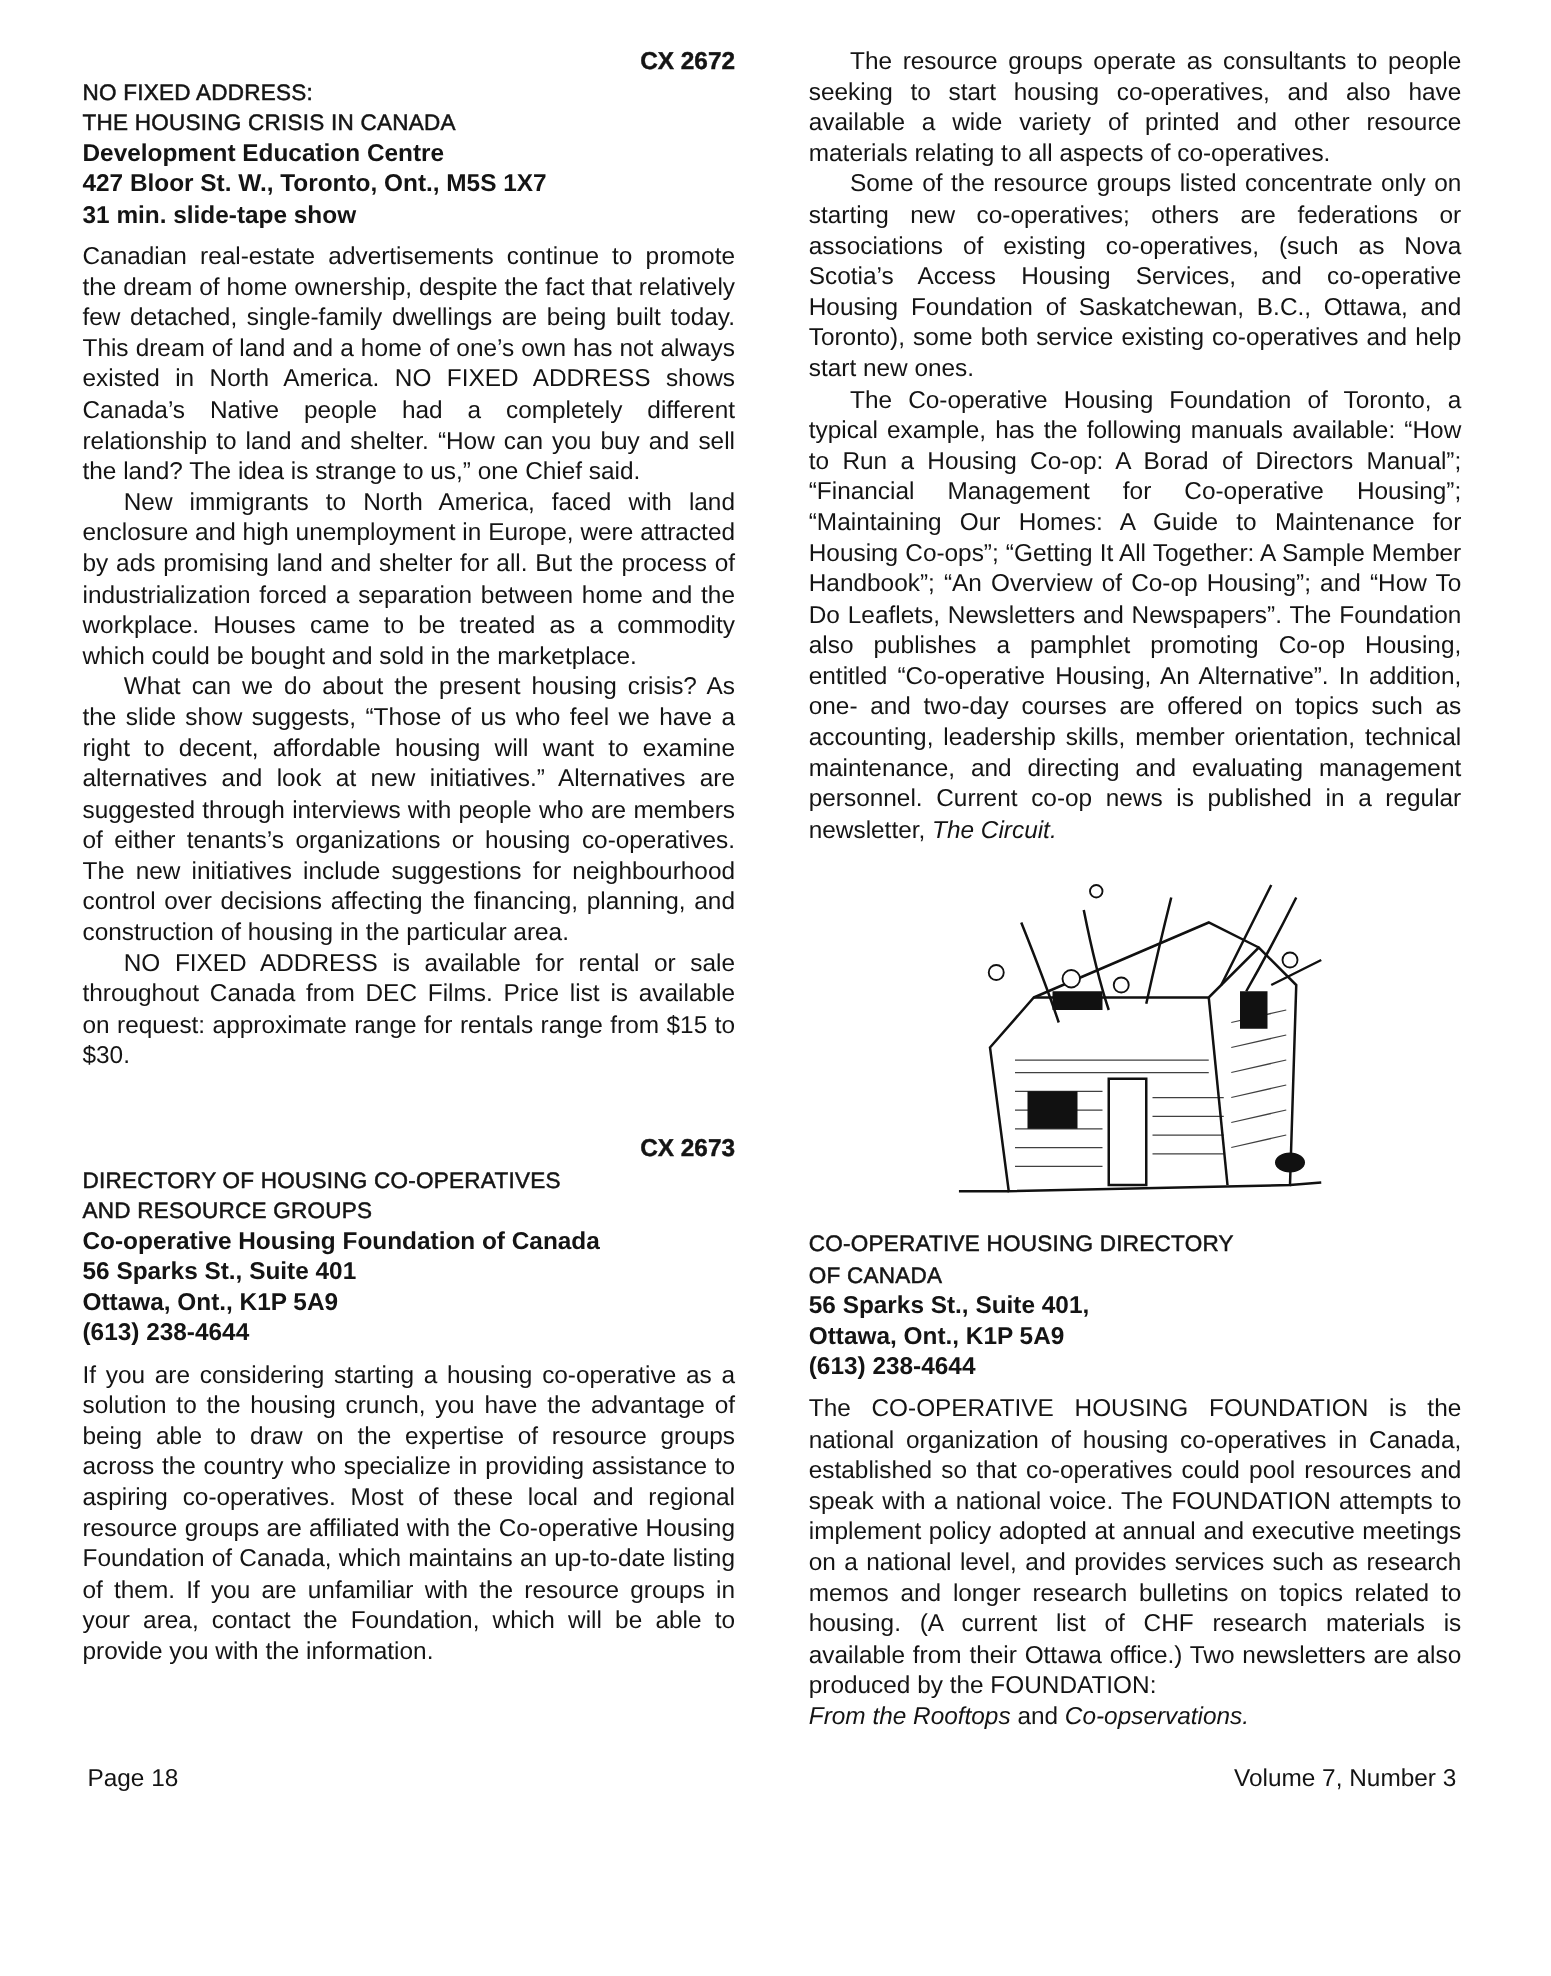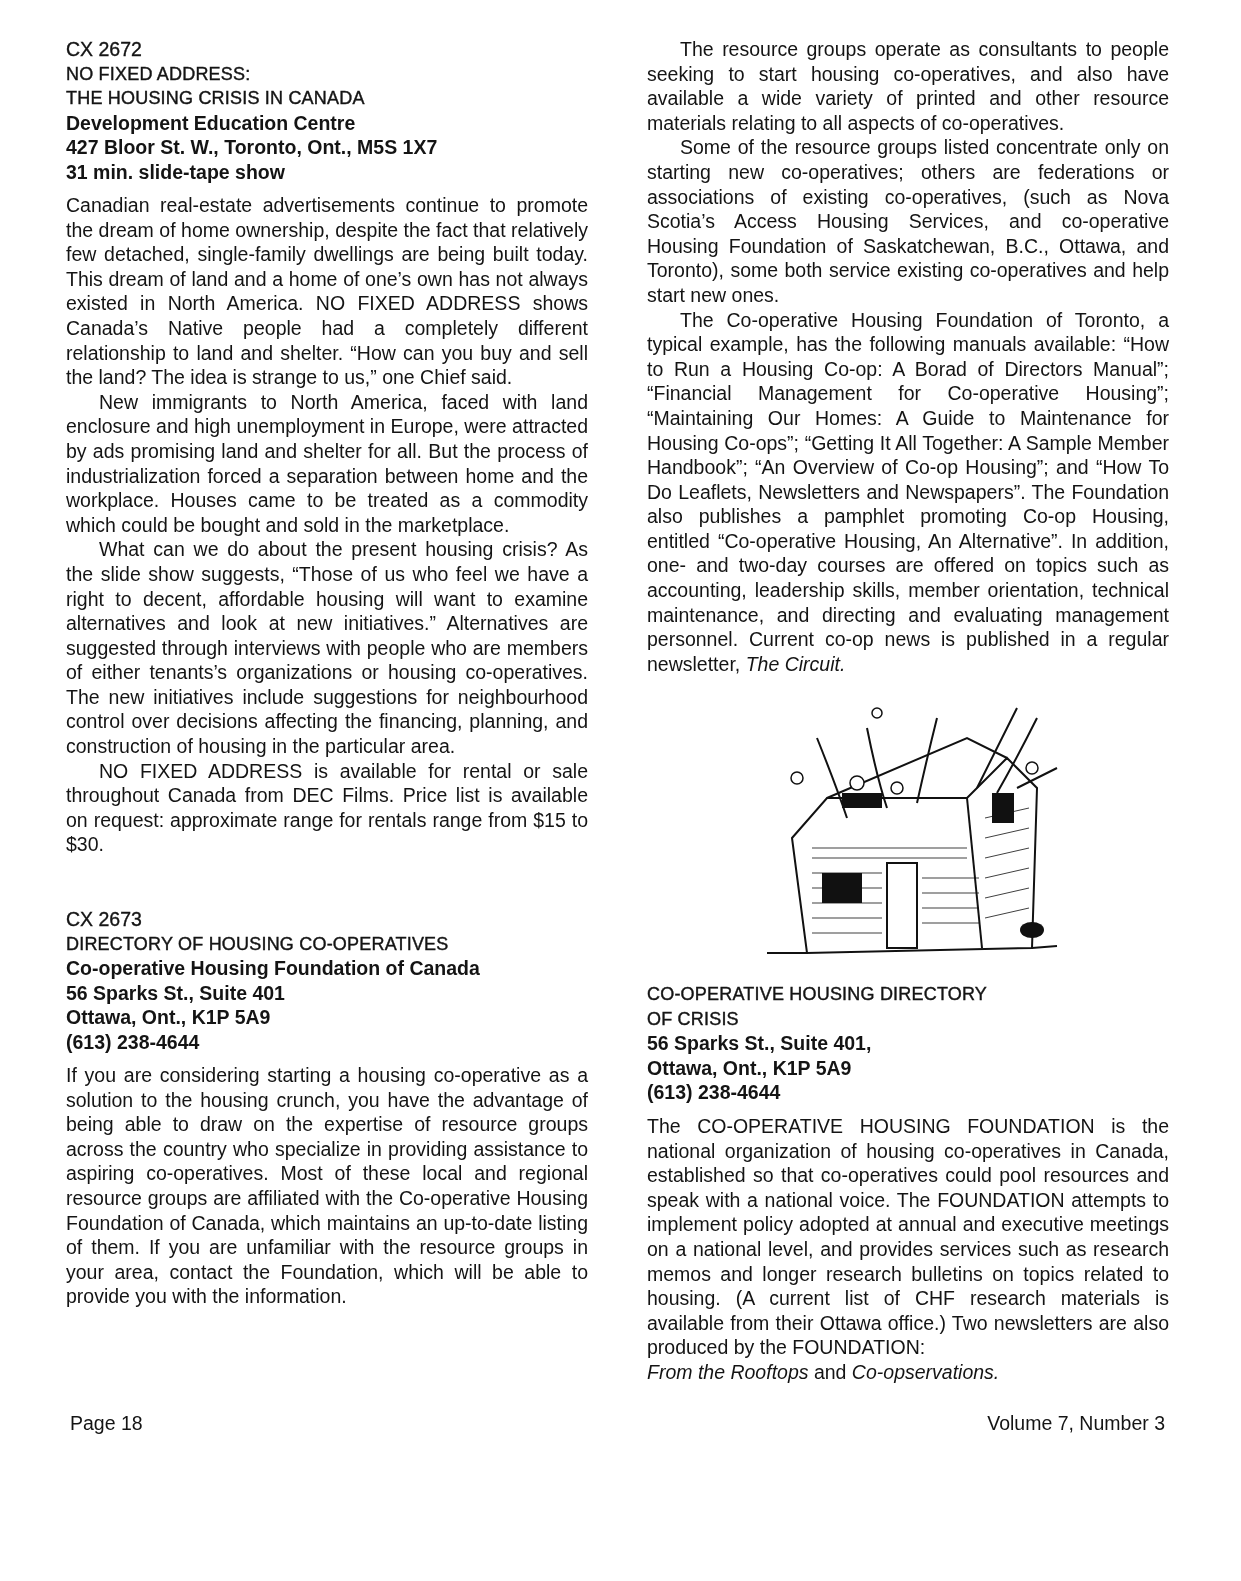--- a/index.html
+++ b/index.html
@@ -4,21 +4,21 @@
 <style>
   html, body { margin: 0; padding: 0; background: #ffffff; }
   body { width: 1241px; height: 1581px; position: relative; overflow: hidden;
          font-family: "Liberation Sans", sans-serif; color: #141414; }
   .col { position: absolute; width: 522px; }
   #col-left { left: 66px; top: 37px; }
   #col-right { left: 647px; top: 37px; }
   .hdr { font-weight: bold; font-size: 19.5px; line-height: 24.5px; margin: 0; }
   .hdr.title { font-weight: normal; font-size: 18px; letter-spacing: 0.2px; -webkit-text-stroke: 0.4px #141414; }
   .hdr.sub { font-weight: bold; }
-  .hdr.plain { font-weight: normal; -webkit-text-stroke: 0.35px #141414; }
+  .hdr.plain { font-weight: bold; text-align: right; -webkit-text-stroke: 0.35px #141414; }
   .body-p { font-size: 19.5px; line-height: 24.6px; text-align: justify; margin: 0; }
   .body-p.indent { text-indent: 33px; }
   .gap { height: 9px; }
   .entry-gap { height: 50px; }
   .illus { width: 300px; height: 270px; margin: 22px 0 10px 120px; }
   .footer { position: absolute; top: 1412px; font-size: 19.5px; }
   #page-num { left: 70px; }
   #volume { right: 76px; }
   i { font-style: italic; }
 </style>
@@ -38,20 +38,21 @@
     <p class="body-p indent">New immigrants to North America, faced with land enclosure and high unemployment in Europe, were attracted by ads promising land and shelter for all. But the process of industrialization forced a separation between home and the workplace. Houses came to be treated as a commodity which could be bought and sold in the marketplace.</p>
     <p class="body-p indent">What can we do about the present housing crisis? As the slide show suggests, “Those of us who feel we have a right to decent, affordable housing will want to examine alternatives and look at new initiatives.” Alternatives are suggested through interviews with people who are members of either tenants’s organizations or housing co-operatives. The new initiatives include suggestions for neighbourhood control over decisions affecting the financing, planning, and construction of housing in the particular area.</p>
     <p class="body-p indent">NO FIXED ADDRESS is available for rental or sale throughout Canada from DEC Films. Price list is available on request: approximate range for rentals range from $15 to $30.</p>
   </section>
 
   <div class="entry-gap"></div>
 
   <section>
     <p class="hdr plain">CX 2673</p>
     <p class="hdr title">DIRECTORY OF HOUSING CO-OPERATIVES</p>
+    <p class="hdr title">AND RESOURCE GROUPS</p>
     <p class="hdr sub">Co-operative Housing Foundation of Canada</p>
     <p class="hdr sub">56 Sparks St., Suite 401</p>
     <p class="hdr sub">Ottawa, Ont.,  K1P 5A9</p>
     <p class="hdr sub">(613) 238-4644</p>
     <div class="gap"></div>
     <p class="body-p">If you are considering starting a housing co-operative as a solution to the housing crunch, you have the advantage of being able to draw on the expertise of resource groups across the country who specialize in providing assistance to aspiring co-operatives. Most of these local and regional resource groups are affiliated with the Co-operative Housing Foundation of Canada, which maintains an up-to-date listing of them. If you are unfamiliar with the resource groups in your area, contact the Foundation, which will be able to provide you with the information.</p>
   </section>
 </div>
 
 <div class="col" id="col-right">
@@ -83,21 +84,21 @@
       <circle cx="110" cy="15" r="5"></circle>
       <circle cx="90" cy="85" r="7"></circle>
       <circle cx="130" cy="90" r="6"></circle>
       <circle cx="265" cy="70" r="6"></circle>
       <circle cx="30" cy="80" r="6"></circle>
     </g>
   </svg>
 
   <section>
     <p class="hdr title">CO-OPERATIVE HOUSING DIRECTORY</p>
-    <p class="hdr title">OF CRISIS</p>
+    <p class="hdr title">OF CANADA</p>
     <p class="hdr sub">56 Sparks St., Suite 401,</p>
     <p class="hdr sub">Ottawa, Ont.,  K1P 5A9</p>
     <p class="hdr sub">(613) 238-4644</p>
     <div class="gap"></div>
     <p class="body-p">The CO-OPERATIVE HOUSING FOUNDATION is the national organization of housing co-operatives in Canada, established so that co-operatives could pool resources and speak with a national voice. The FOUNDATION attempts to implement policy adopted at annual and executive meetings on a national level, and provides services such as research memos and longer research bulletins on topics related to housing. (A current list of CHF research materials is available from their Ottawa office.) Two newsletters are also produced by the FOUNDATION:</p>
     <p class="body-p"><i>From the Rooftops</i><span> and </span><i>Co-opservations.</i></p>
   </section>
 </div>
 
 <div class="footer" id="page-num">Page 18</div>

